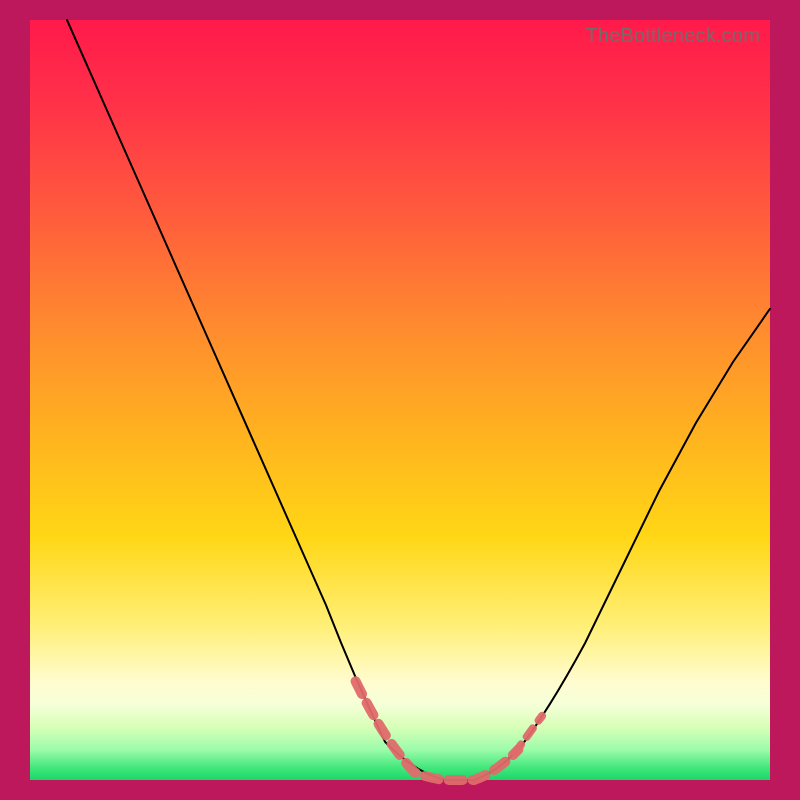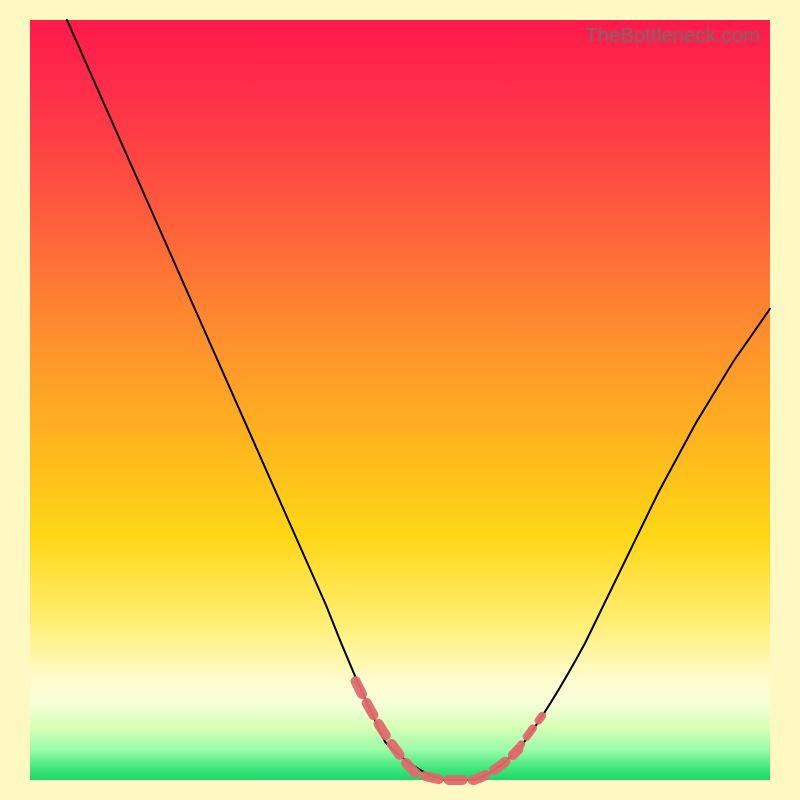--- a/index.html
+++ b/index.html
@@ -8,21 +8,21 @@
     width: 800px;
     height: 800px;
     overflow: hidden;
     background: #000;
     font-family: Arial, Helvetica, sans-serif;
   }
   .frame {
     position: relative;
     width: 800px;
     height: 800px;
-    background: #fef9c3;
+    background: #be185d;
   }
   .plot-area {
     position: absolute;
     left: 30px;
     top: 20px;
     width: 740px;
     height: 760px;
     
     background: linear-gradient(
       to bottom,

